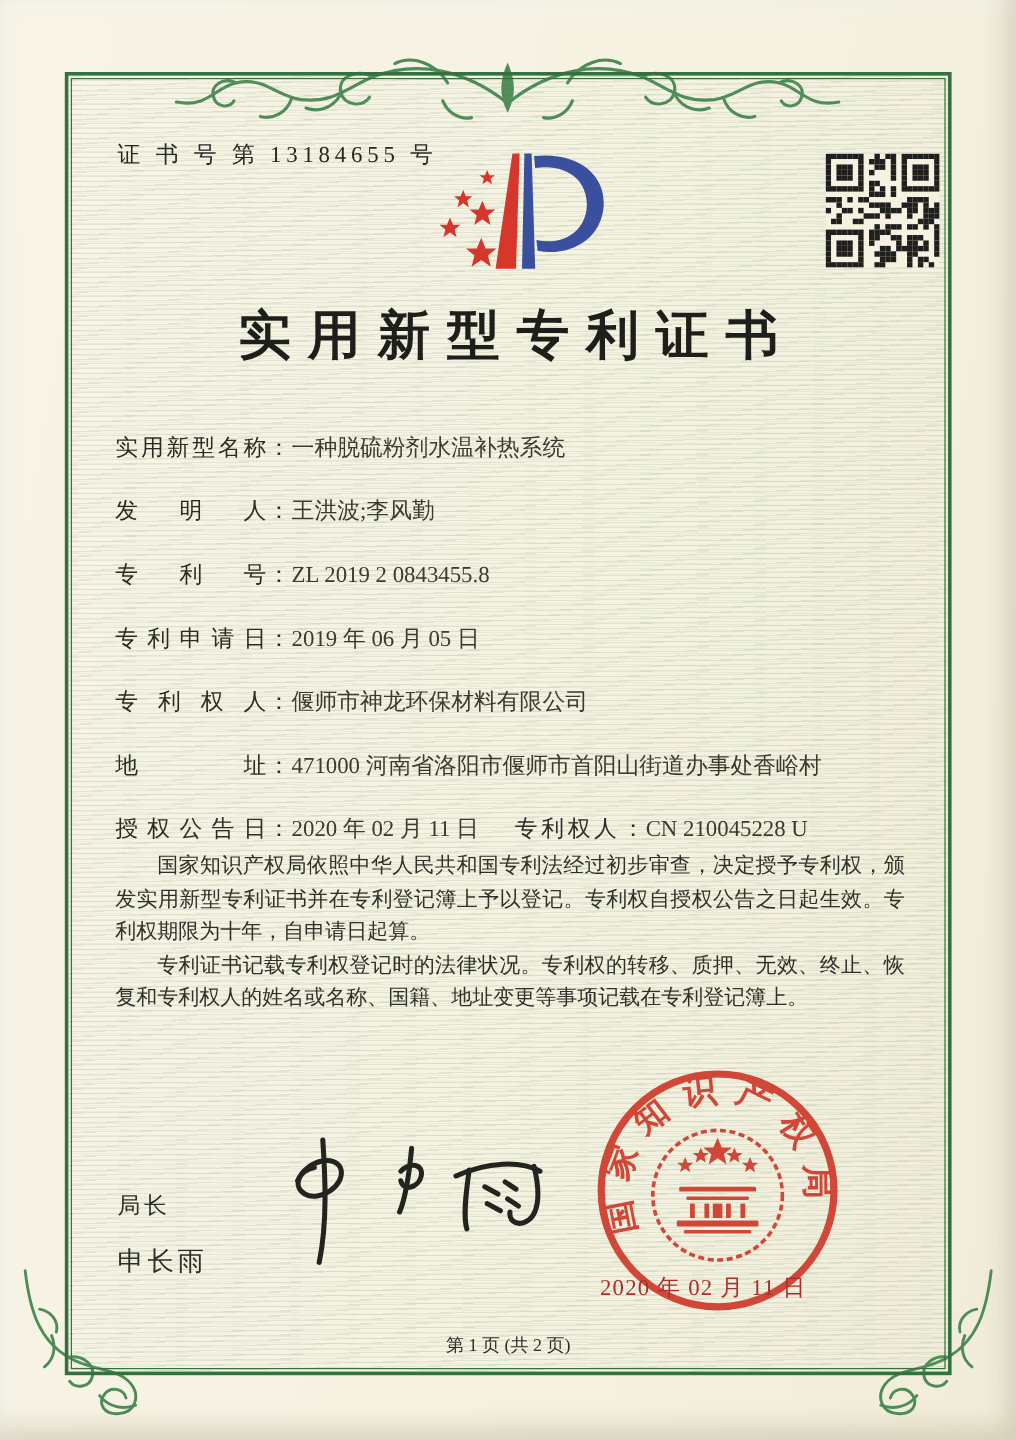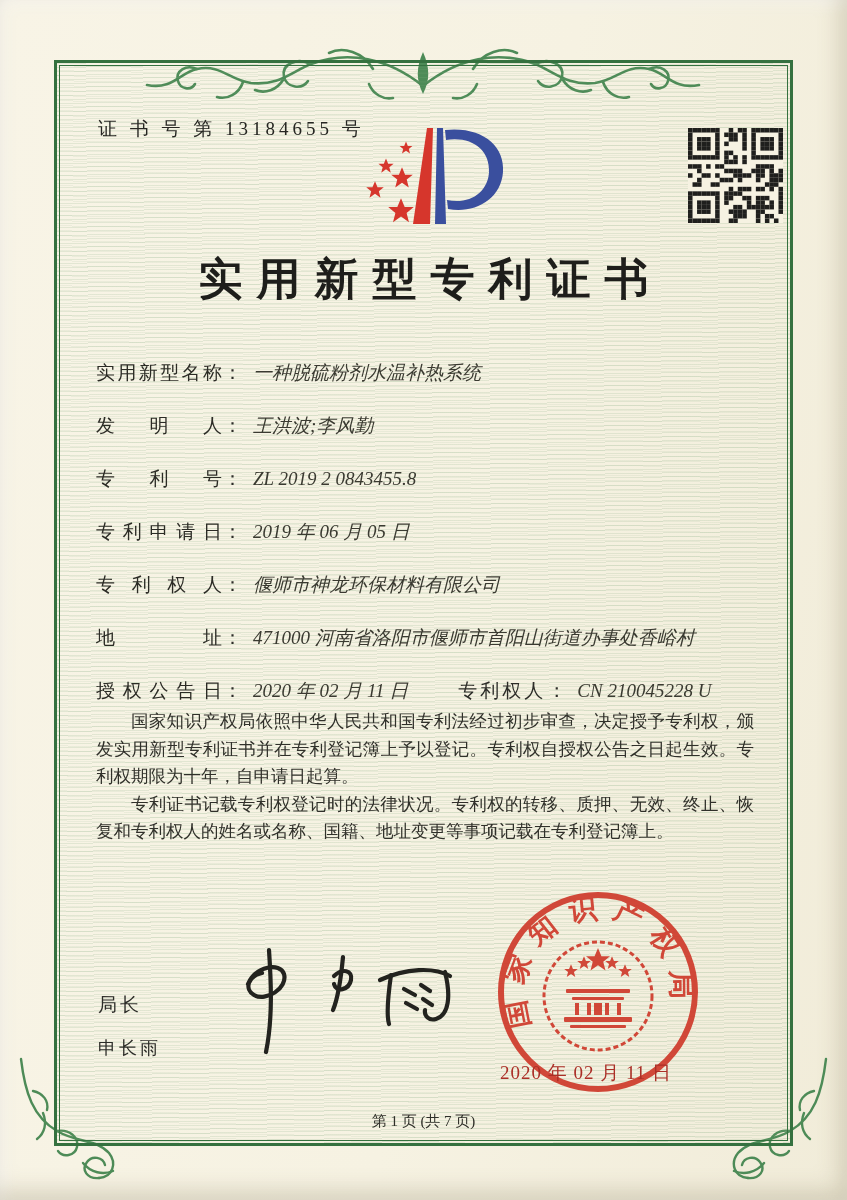--- a/index.html
+++ b/index.html
@@ -30,31 +30,31 @@
     position:absolute; left:0; top:250px; width:100%; text-align:center;
     font-size:44px; font-weight:bold; letter-spacing:14px; text-indent:14px; color:#1e1e1b;
   }
   .fields{position:absolute; left:96px; top:360px; width:660px; font-size:19px;}
   .frow{height:27px; margin-bottom:26px; white-space:nowrap;}
   .flabel{
     display:inline-block; width:126px; color:#2b2b25;
     text-align:justify; text-align-last:justify; vertical-align:baseline;
   }
   .fcolon{margin-left:1px;}
-  .fvalue{margin-left:11px; color:#3a3a31;font-style:italic;}
-  .grant-row{display:flex;gap:20px;}
+  .fvalue{margin-left:1px; color:#3a3a31;}
+  .grant-row{display:flex;}
   .grant-no{margin-left:30px;}
   .grant-no .glabel{letter-spacing:3px;}
   .paras{
     position:absolute; left:96px; top:708px; width:658px;
     font-size:17.5px; line-height:27.5px; text-align:justify; color:#30302a;
   }
   .paras p{margin:0; text-indent:2em;}
   .sig-title{position:absolute; left:98px; top:992px; font-size:19px; letter-spacing:3px;}
-  .sig-name{position:absolute; left:98px; top:1036px; font-size:18px; letter-spacing:3px;}
+  .sig-name{position:absolute; left:98px; top:1036px; font-size:22px; letter-spacing:3px;}
   .signature{position:absolute; left:222px; top:944px;}
   .seal{position:absolute; left:492px; top:886px; opacity:.92;}
   .seal-date{
     position:absolute; left:500px; top:1060px; width:200px;
     font-size:19px; letter-spacing:1px; color:#ab2f27; white-space:nowrap;
   }
   .page-num{position:absolute; left:0; top:1112px; width:100%; text-align:center; font-size:15px; color:#2e2e28;}
   .back-note{position:absolute; left:0; top:1154px; width:100%; text-align:center; font-size:16.5px; color:#2e2e28;}
   .orn{position:absolute; pointer-events:none;}
   .orn-top{left:133px; top:36px;}
@@ -427,15 +427,15 @@
       <rect x="113" y="117" width="4" height="12"></rect>
       <rect x="125" y="117" width="4" height="12"></rect>
       <rect x="102" y="117" width="8" height="12"></rect>
       <rect x="72" y="131" width="68" height="5" rx="1"></rect>
       <rect x="78" y="139" width="56" height="3" rx="1"></rect>
     </g>
   </svg>
 
   <div class="seal-date">2020 年 02 月 11 日</div>
 
-  <div class="page-num">第 1 页 (共 7 页)</div>
+  <div class="page-num">第 1 页 (共 2 页)</div>
 
 </div>
 
 </body></html>

